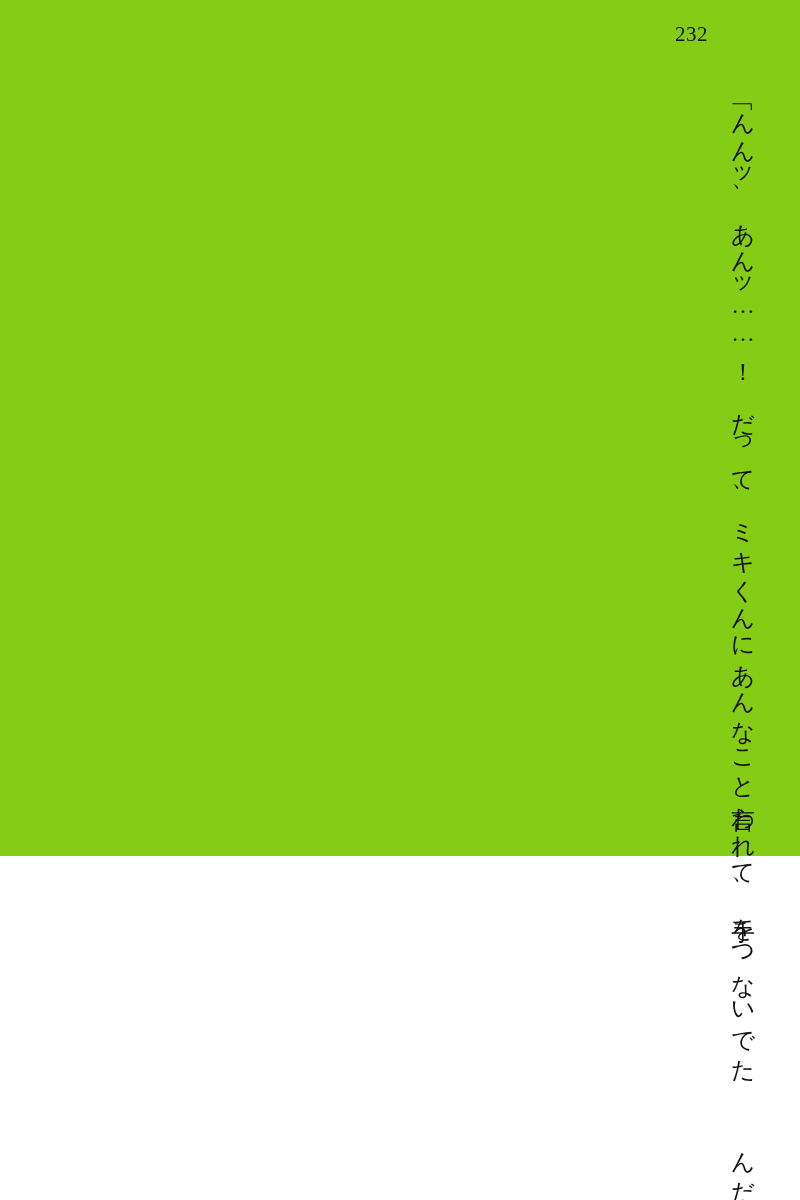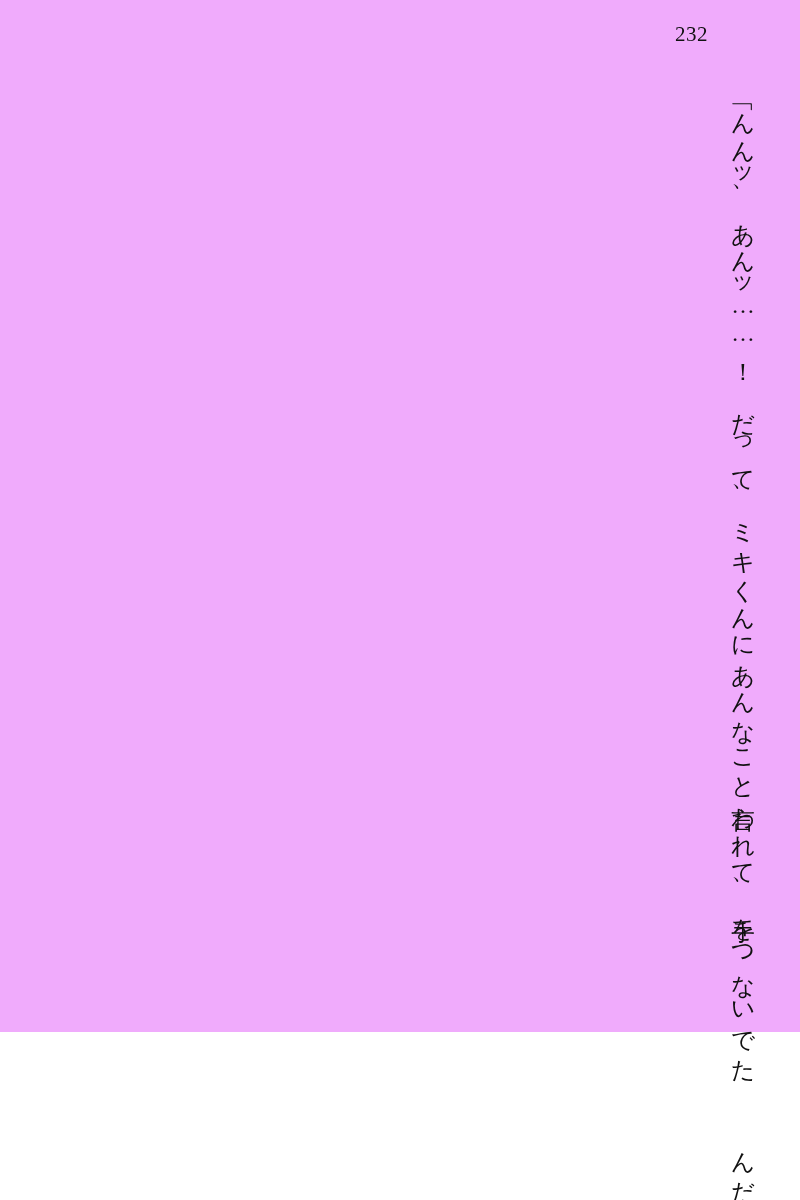--- a/index.html
+++ b/index.html
@@ -10,23 +10,23 @@
   body {
     width: 800px;
     height: 1200px;
     font-family: "Liberation Serif", "DejaVu Serif", serif;
     color: #111111;
     overflow: hidden;
   }
   .page {
     position: relative;
     width: 800px;
-    height: 1032px;
+    height: 856px;
     box-sizing: border-box;
-    background: #f0abfc;
+    background: #84cc16;
   }
   .page-number {
     position: absolute;
     top: 22px;
     right: 92px;
     font-size: 21px;
     font-family: "Liberation Serif", "DejaVu Serif", serif;
     color: #111111;
     letter-spacing: 0.5px;
   }

